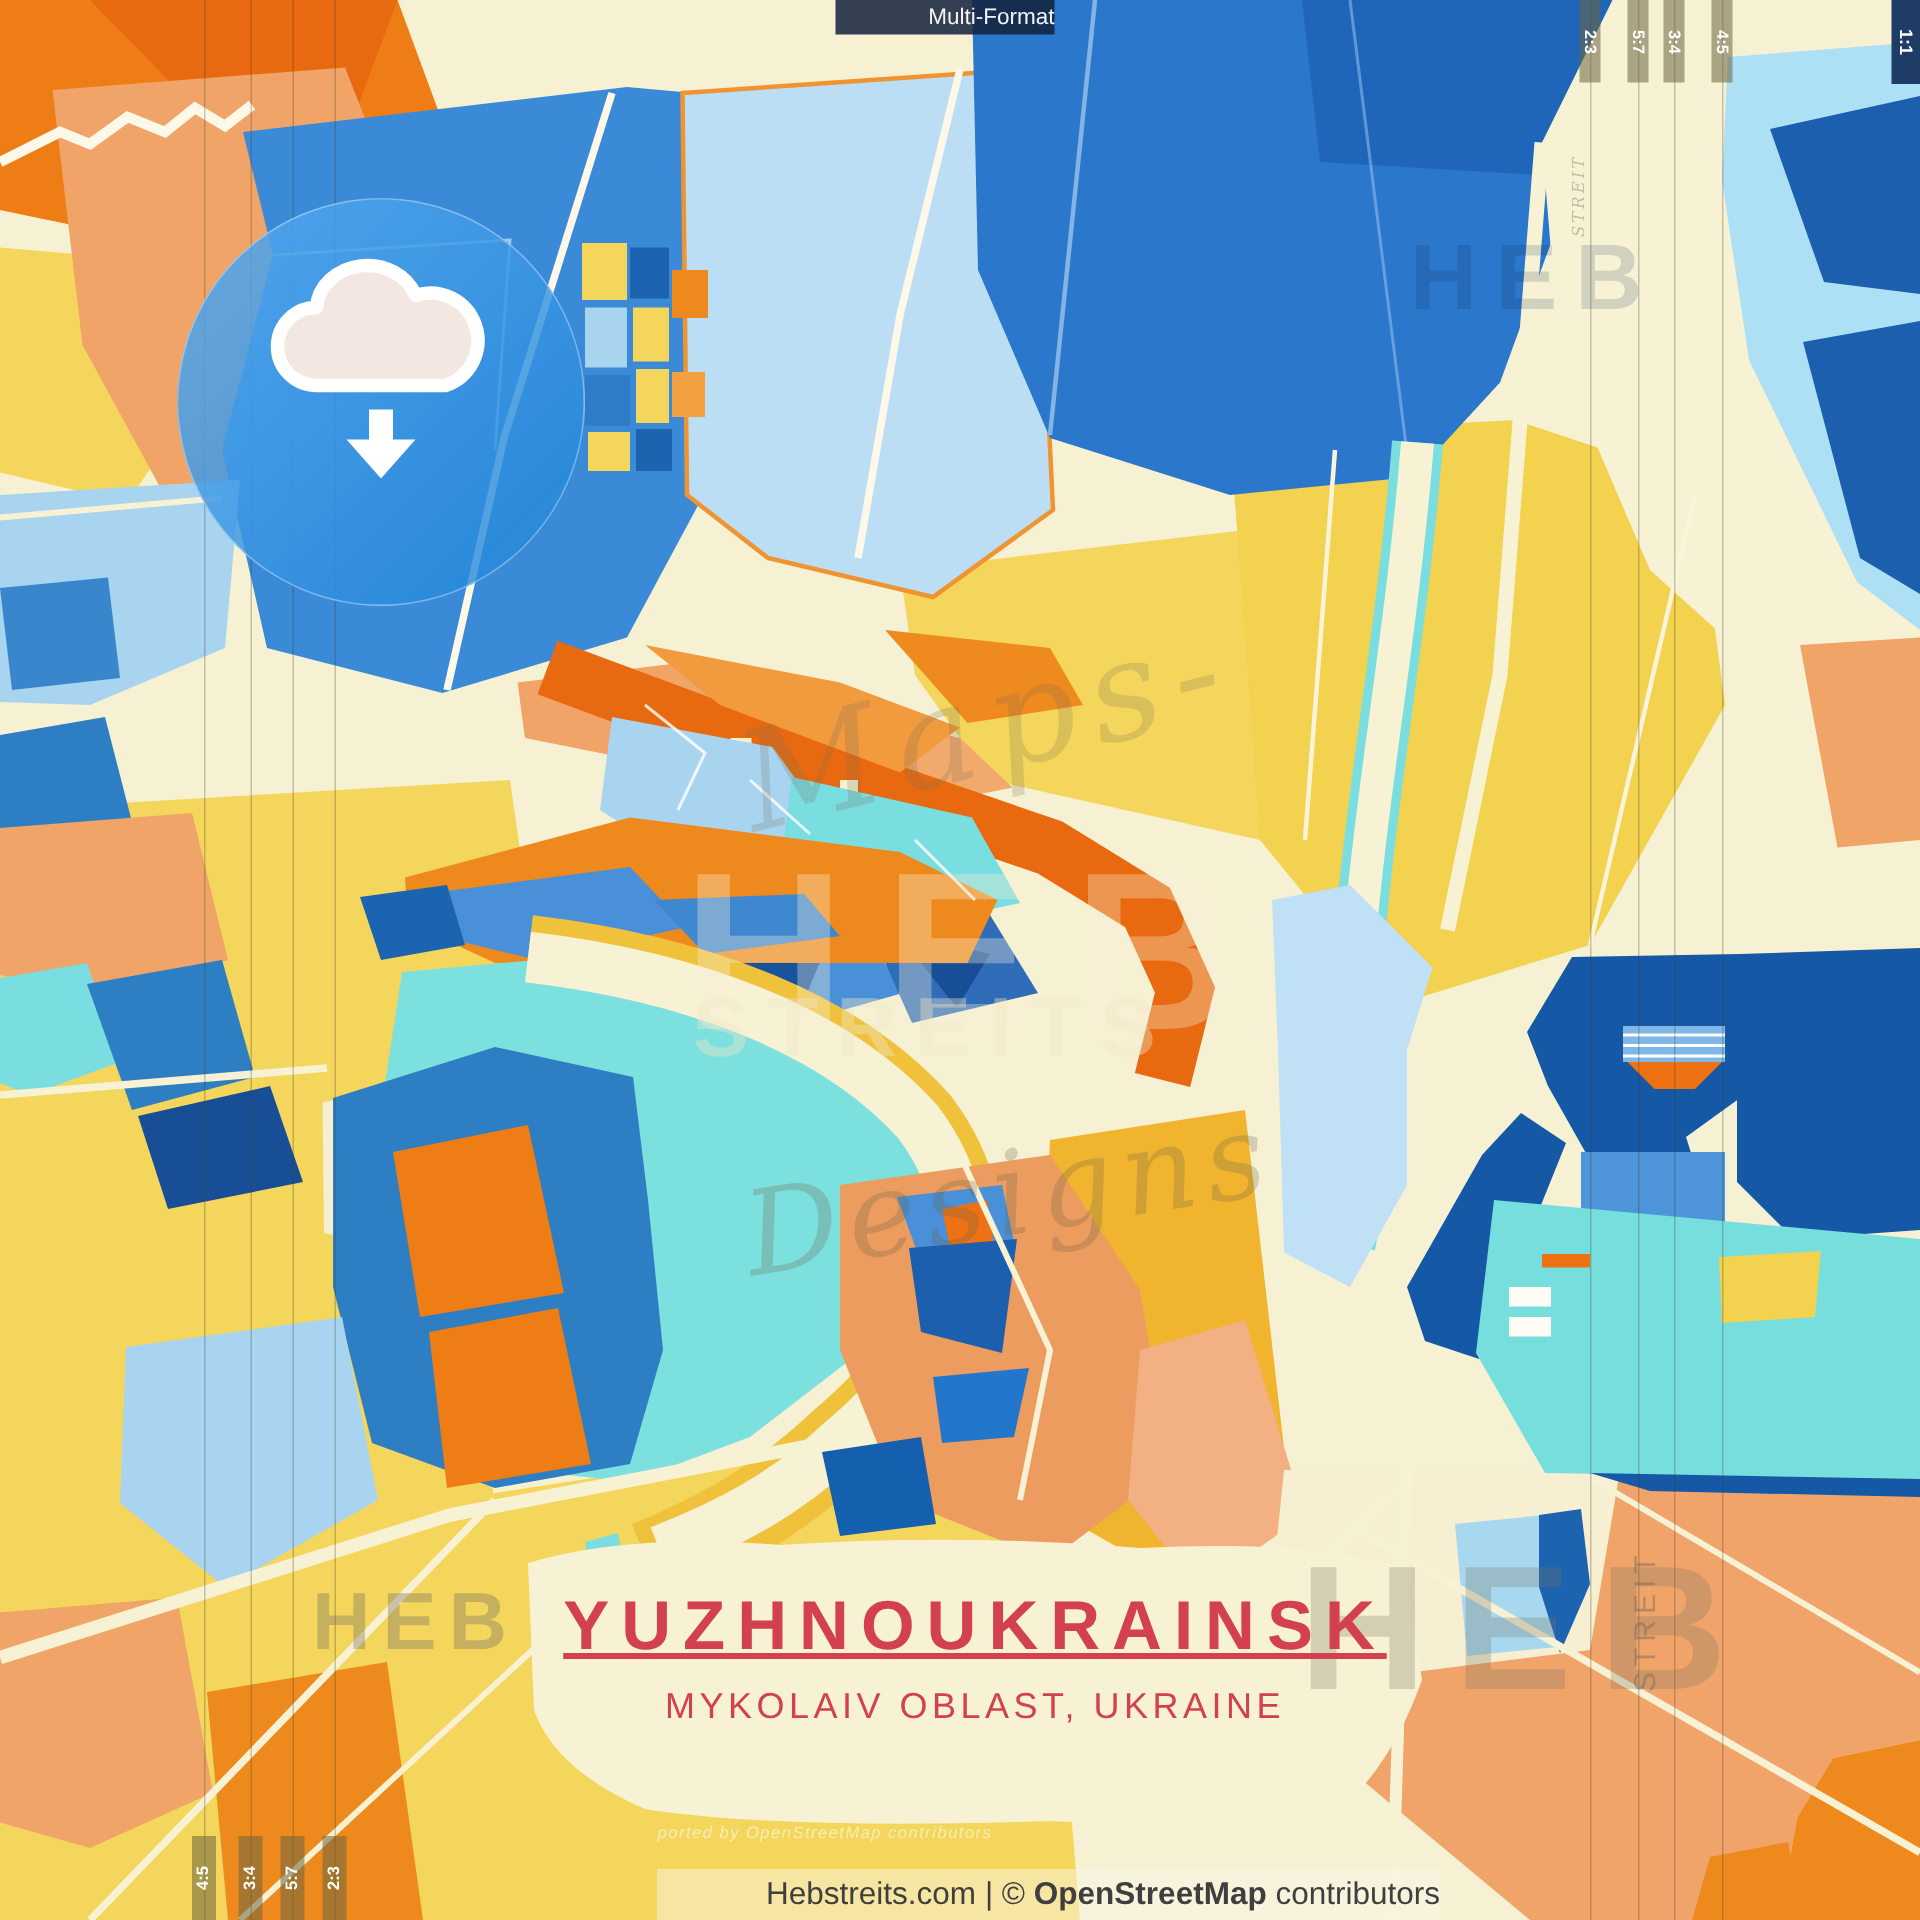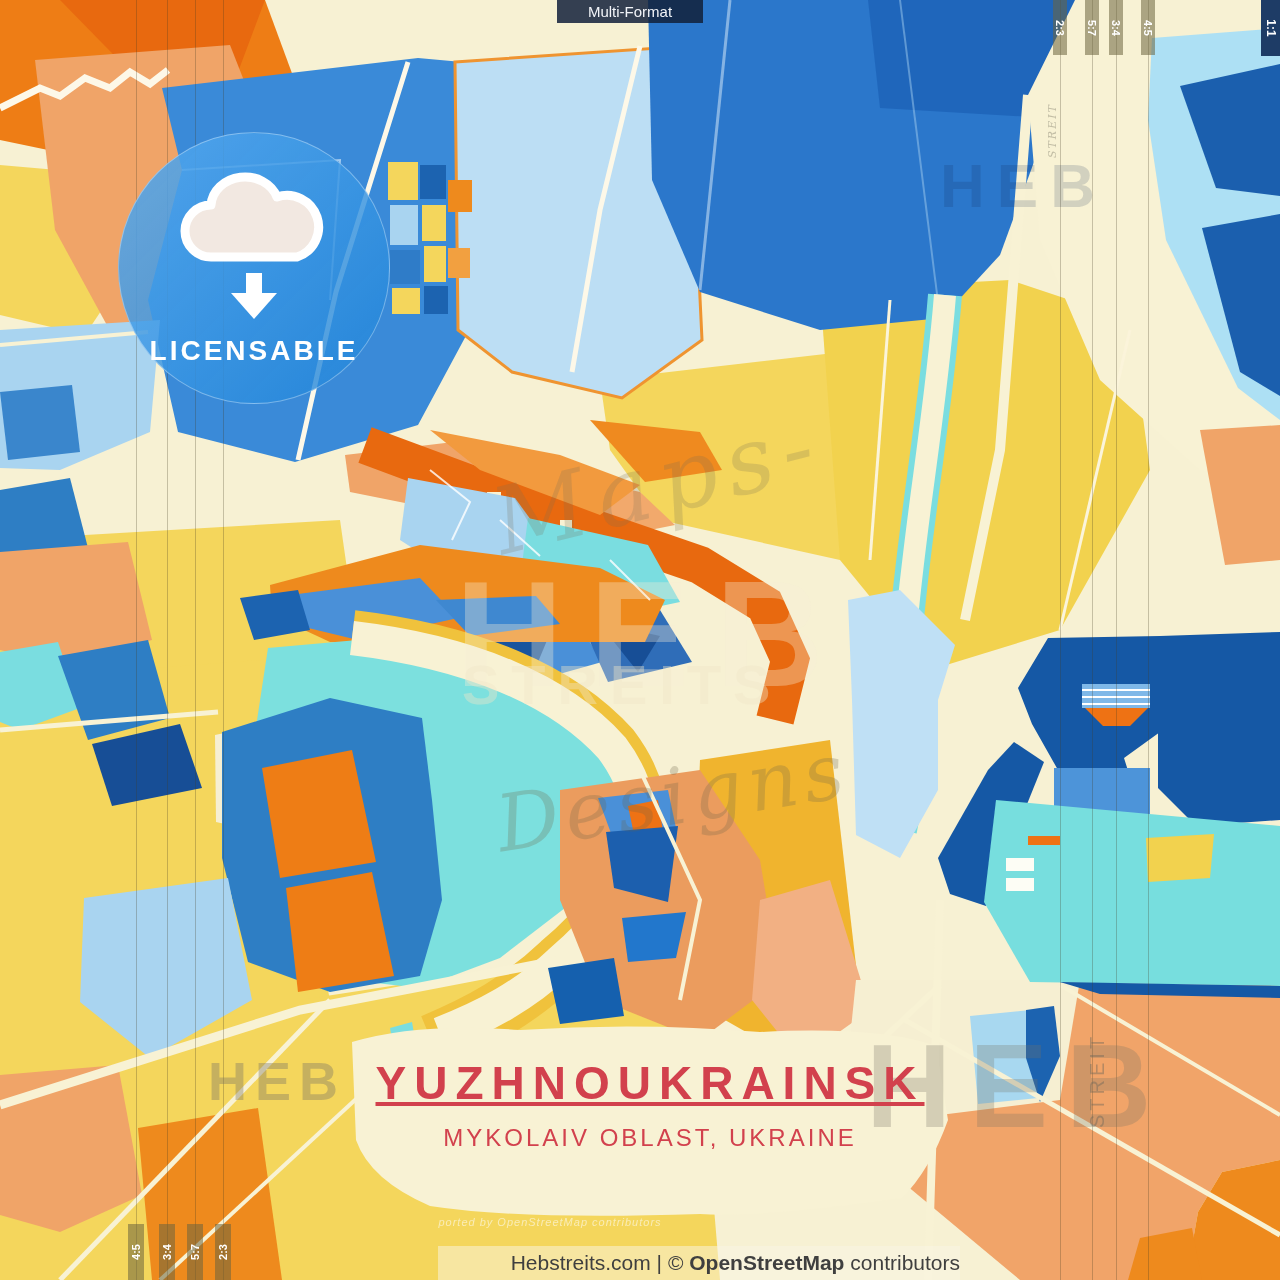--- a/index.html
+++ b/index.html
@@ -12,21 +12,21 @@
   .tab{position:absolute;display:flex;align-items:center;justify-content:center;
        background:rgba(108,100,62,.55);}
   .tab span{color:#fff;font-size:11px;font-weight:700;white-space:nowrap;}
   .tab.top span{transform:rotate(90deg);}
   .tab.bottom span{transform:rotate(-90deg);}
   .tab11{position:absolute;left:1261px;top:0;width:19px;height:56px;background:#1e3c66;
          display:flex;align-items:center;justify-content:center;}
   .tab11 span{color:#fff;font-size:12px;font-weight:700;transform:rotate(90deg);}
   
   .banner{position:absolute;left:557px;top:0;width:146px;height:23px;
-          background:rgba(18,32,58,.85);display:flex;align-items:center;justify-content:center;}
+          background:rgba(18,32,58,.85);display:flex;align-items:center;justify-content:flex-end;}
   .banner span{color:#f2f4f8;font-size:15px;}
   
   .badge{position:absolute;left:118px;top:132px;width:270px;height:270px;border-radius:50%;
          background:linear-gradient(135deg,rgba(84,168,238,.88),rgba(32,132,216,.8));
          border:1px solid rgba(255,255,255,.35);
          display:flex;flex-direction:column;align-items:center;}
   .badge .label{color:#fff;font-weight:700;font-size:28px;letter-spacing:3px;margin-top:14px;}
   
   .titleblock{position:absolute;left:240px;top:1056px;width:820px;text-align:center;color:#d2414d;}
   .titleblock .t1{font-size:46px;font-weight:800;letter-spacing:8px;white-space:nowrap;text-decoration:underline;}
@@ -245,21 +245,20 @@
   <div class="tab bottom" style="left:215px;top:1224px;width:16px;height:56px">
     <span>2:3</span>
     </div>
 
   <div class="badge">
     <svg width="190" height="160" viewBox="0 0 190 160" style="margin-top:28px">
       <path d="M52,96 A26,26 0 0 1 52,44 A34,30 0 0 1 118,36 A30,30 0 0 1 138,96 Z" fill="#f2e8e1" stroke="#ffffff" stroke-width="9" stroke-linejoin="round"></path>
       <rect x="87" y="112" width="16" height="22" fill="#ffffff"></rect>
       <polygon points="72,132 118,132 95,158" fill="#ffffff"></polygon>
     </svg>
-    <div class="label">LICENSABLE</div>
   </div>
 
   <div class="titleblock">
     <div class="t1">YUZHNOUKRAINSK</div>
     <div class="t2">MYKOLAIV OBLAST, UKRAINE</div>
   </div>
 
   <div class="footerbar">
     <span class="txt">
       <span>Hebstreits.com</span>

